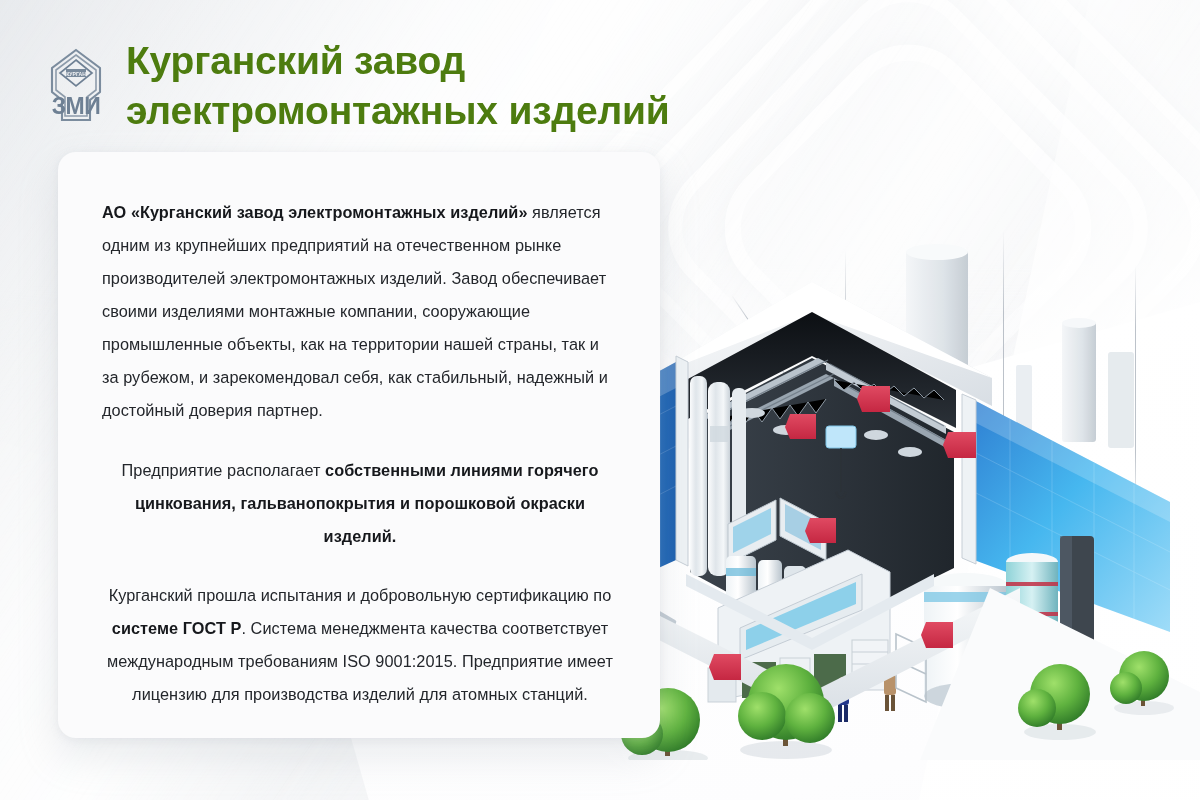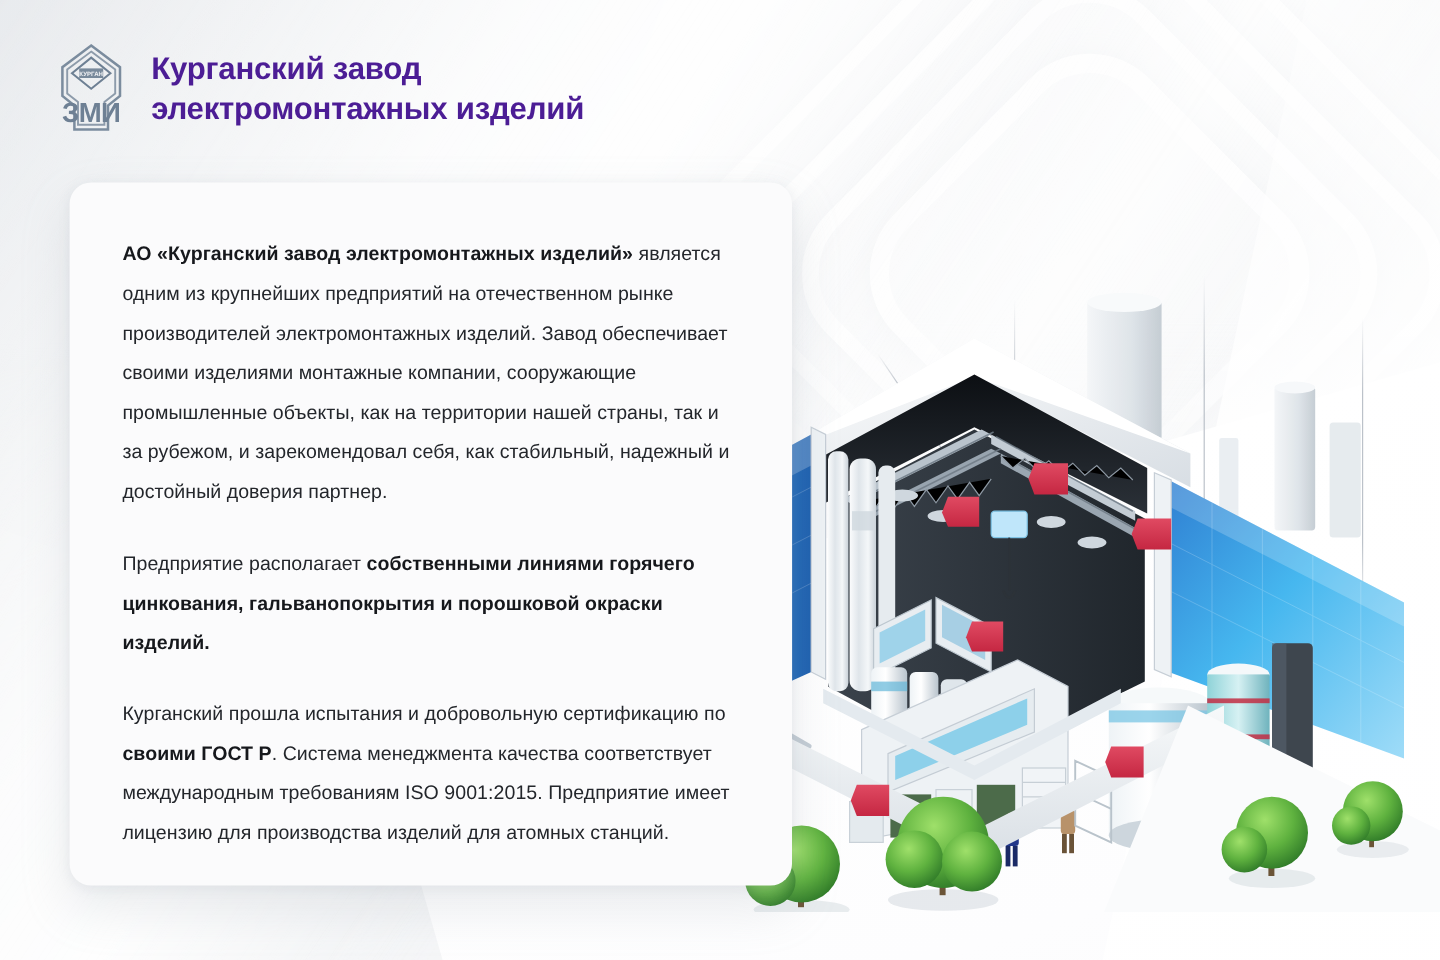--- a/index.html
+++ b/index.html
@@ -120,24 +120,24 @@
   .header {
     position: absolute;
     left: 48px; top: 36px;
     display: flex;
     align-items: center;
     gap: 22px;
     z-index: 6;
   }
   .logo { width: 56px; height: 76px; display: block; }
   .brand-title {
-    font-size: 26px;
+    font-size: 39px;
     line-height: 1.28;
     font-weight: 700;
-    color: #4c1d95;
+    color: #4d7c0f;
     letter-spacing: -.2px;
     white-space: pre-line;
   }
 
   
   .card {
     position: absolute;
     left: 58px; top: 152px;
     width: 602px; height: 586px;
     background: #fbfbfc;
@@ -146,21 +146,21 @@
     z-index: 5;
     padding: 44px 42px 0 44px;
   }
   .card-inner { position: relative; }
   .para {
     font-size: 16.3px;
     line-height: 2.03;
     color: #23262b;
     letter-spacing: .05px;
   }
-  .para + .para { margin-top: 26px; }
+  .para + .para { margin-top: 26px; text-align: center; }
   .para b { font-weight: 700; color: #16181c; }
 
   
   .illustration {
     position: absolute;
     left: 590px; top: 230px;
     width: 610px; height: 530px;
     z-index: 4;
   }
   .illustration svg { display: block; width: 100%; height: 100%; }
@@ -211,21 +211,21 @@
     </svg>
 
     <div class="brand-title">Курганский завод
 электромонтажных изделий</div>
   </div>
 
   <div class="card">
     <div class="card-inner">
       <p class="para"><b>АО «Курганский завод электромонтажных изделий» </b><span>является одним из крупнейших предприятий на отечественном рынке производителей электромонтажных изделий. Завод обеспечивает своими изделиями монтажные компании, сооружающие промышленные объекты, как на территории нашей страны, так и за рубежом, и зарекомендовал себя, как стабильный, надежный и достойный доверия партнер.</span></p>
       <p class="para"><span>Предприятие располагает </span><b>собственными линиями горячего цинкования, гальванопокрытия и порошковой окраски изделий.</b></p>
-      <p class="para"><span>Курганский прошла испытания и добровольную сертификацию по </span><b>своими ГОСТ Р</b><span>. Система менеджмента качества соответствует международным требованиям ISO 9001:2015. Предприятие имеет лицензию для производства изделий для атомных станций.</span></p>
+      <p class="para"><span>Курганский прошла испытания и добровольную сертификацию по </span><b>системе ГОСТ Р</b><span>. Система менеджмента качества соответствует международным требованиям ISO 9001:2015. Предприятие имеет лицензию для производства изделий для атомных станций.</span></p>
     </div>
   </div>
 
   <div class="illustration">
     <svg viewBox="0 0 610 530" aria-hidden="true">
       <defs>
         <linearGradient id="glassL" x1="0" y1="0" x2="1" y2="0">
           <stop offset="0%" stop-color="#2f9fe0"></stop>
           <stop offset="45%" stop-color="#1b6fc4"></stop>
           <stop offset="100%" stop-color="#1d5fae"></stop>

